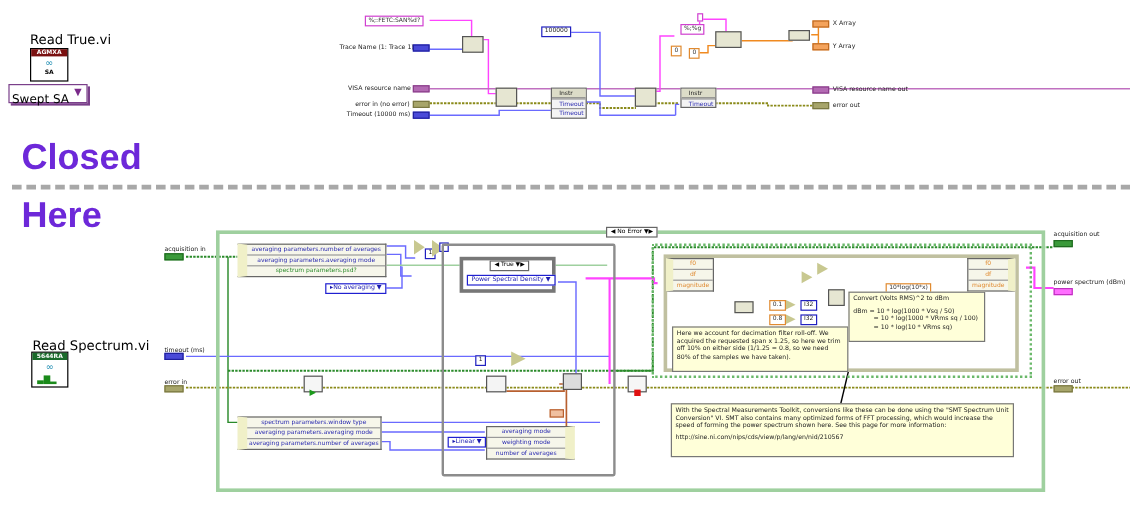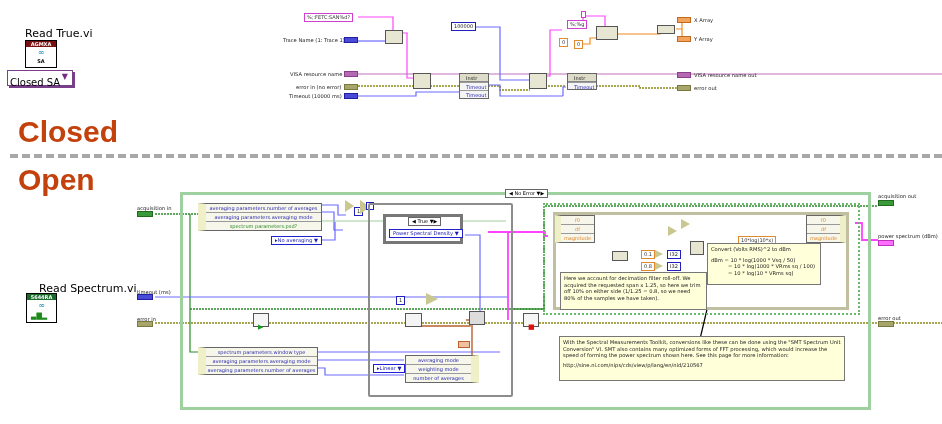--- a/index.html
+++ b/index.html
@@ -1,21 +1,21 @@
 <!DOCTYPE html>
 <html><head>
 <meta charset="utf-8">
 <style>
   * { box-sizing: border-box; }
   html, body { margin: 0; padding: 0; background: #ffffff; }
   body { width: 942px; height: 424px; position: relative; overflow: hidden; font-family: "DejaVu Sans", sans-serif; }
   .abs { position: absolute; }
   .tiny { font-size: 5.2px; line-height: 6px; white-space: nowrap; color: #222; font-family: "DejaVu Sans", sans-serif; }
   .vi-title { font-family: "DejaVu Sans", sans-serif; font-size: 11px; color: #000; white-space: nowrap; }
-  .section-title { font-family: "Liberation Sans", sans-serif; font-weight: bold; font-size: 30px; color: #c2410c; }
+  .section-title { font-family: "Liberation Sans", sans-serif; font-weight: bold; font-size: 30px; color: #6d28d9; }
   .divider { border-top: 4px dashed #a8a8a8; }
   .term { height: 6px; font-size: 4px; line-height: 6px; color: #fff; text-align: center; border: 1px solid; }
   .t-str { background: #b36ab3; border-color: #8a3f8a; }
   .t-err { background: #a7a56a; border-color: #7a7842; }
   .t-num { background: #4a4ad8; border-color: #2020a0; }
   .t-arr { background: #f4a35c; border-color: #c06a20; }
   .t-grn { background: #3a9a3a; border-color: #1f6a1f; }
   .t-pink { background: #ff6eff; border-color: #c030c0; }
   .node { background: #e6e6d2; border: 1px solid #555; }
   .instr { background: #f4f4f4; border: 1px solid #666; font-size: 5px; color: #2a2ab0; }
@@ -85,21 +85,21 @@
   </g>
 </svg>
 
 <div class="abs vi-title" style="left:25px; top:27px;">Read True.vi</div>
 <div class="abs" style="left:25px; top:40px; width:32px; height:28px; border:1px solid #000; background:#fff;">
   <div style="background:#7a1010; color:#fff; font-size:5px; line-height:6px; text-align:center; font-weight:bold;">AGMXA</div>
   <div style="text-align:center; font-size:8px; line-height:11px; color:#1a8ab0;">∞</div>
   <div style="text-align:center; font-size:5px; line-height:6px; color:#000; font-weight:bold;">SA</div>
 </div>
 <div class="abs" style="left:7px; top:70px; width:66px; height:16px; border:1px solid #7a3f8a; background:#fff; box-shadow:2px 2px 0 #7a3f8a;">
-  <span style="font-size:10px; line-height:14px; padding-left:2px;">Closed SA</span>
+  <span style="font-size:10px; line-height:14px; padding-left:2px;">Swept SA</span>
   <span style="position:absolute; right:4px; top:1px; font-size:8px; color:#7a2a8a;">▼</span>
 </div>
 
 <div class="abs const-str" style="left:304px; top:13px;">%;:FETC:SAN%d?</div>
 <div class="abs tiny" style="left:283px; top:37px;">Trace Name (1: Trace 1)</div>
 <div class="abs term t-num" style="left:344px; top:37px; width:14px;"></div>
 <div class="abs tiny" style="left:290px; top:71px;">VISA resource name</div>
 <div class="abs term t-str" style="left:344px; top:71px; width:14px;"></div>
 <div class="abs tiny" style="left:296px; top:84px;">error in (no error)</div>
 <div class="abs term t-err" style="left:344px; top:84px; width:14px;"></div>
@@ -132,23 +132,23 @@
 <div class="abs tiny" style="left:694px; top:17px;">X Array</div>
 <div class="abs term t-arr" style="left:677px; top:36px; width:14px;"></div>
 <div class="abs tiny" style="left:694px; top:36px;">Y Array</div>
 <div class="abs term t-str" style="left:677px; top:72px; width:14px;"></div>
 <div class="abs tiny" style="left:694px; top:72px;">VISA resource name out</div>
 <div class="abs term t-err" style="left:677px; top:85px; width:14px;"></div>
 <div class="abs tiny" style="left:694px; top:85px;">error out</div>
 
 <div class="abs section-title" style="left:18px; top:115px;">Closed</div>
 <div class="abs divider" style="left:10px; top:154px; width:932px;"></div>
-<div class="abs section-title" style="left:18px; top:163px;">Open</div>
-
-<div class="abs vi-title" style="left:39px; top:282px;">Read Spectrum.vi</div>
+<div class="abs section-title" style="left:18px; top:163px;">Here</div>
+
+<div class="abs vi-title" style="left:27px; top:282px;">Read Spectrum.vi</div>
 <div class="abs" style="left:26px; top:293px; width:31px; height:30px; border:1px solid #000; background:#fff;">
   <div style="background:#1a6a2a; color:#fff; font-size:5px; line-height:6px; text-align:center; font-weight:bold;">5644RA</div>
   <div style="text-align:center; font-size:8px; line-height:12px; color:#1a8ab0;">∞</div>
   <div style="text-align:left; padding-left:4px; font-size:7px; line-height:8px; color:#1a8a1a;">▃▇▂</div>
 </div>
 
 <div class="abs frame-grn" style="left:180px; top:192px; width:691px; height:218px;"></div>
 <div class="abs sel" style="left:505px; top:189px;">◀ <span>No Error</span> ▼▶</div>
 
 <div class="abs tiny" style="left:137px; top:205px;">acquisition in</div>

